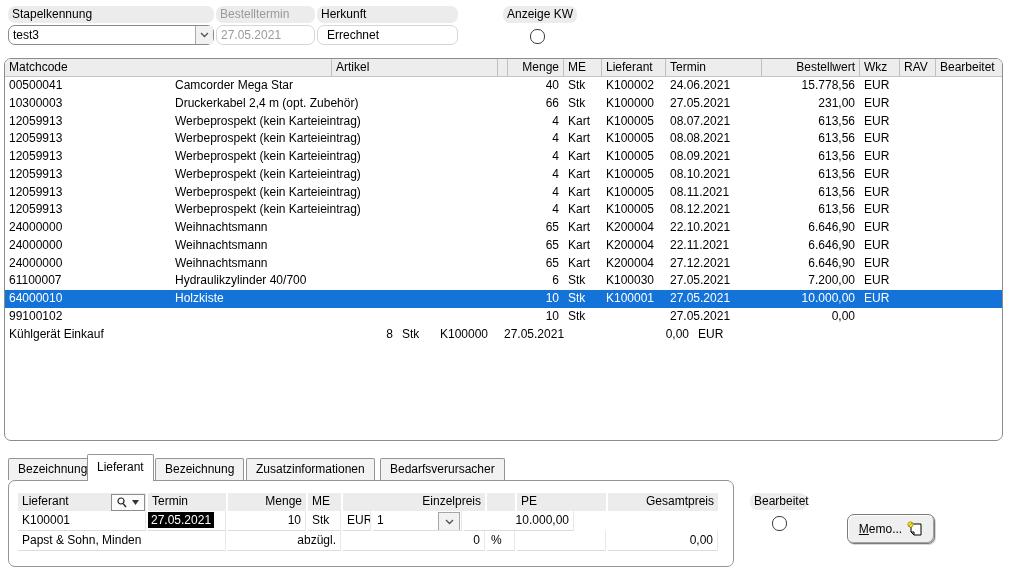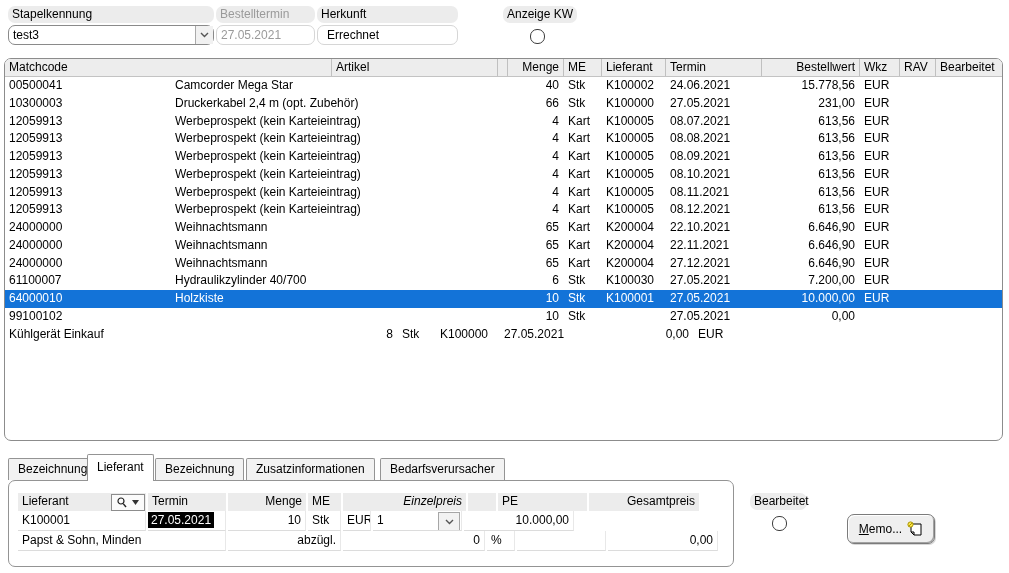--- a/index.html
+++ b/index.html
@@ -290,21 +290,21 @@
           <line x1="6.2" y1="6.6" x2="9" y2="10" stroke="#222" stroke-width="1.4"></line>
         </svg>
       <svg width="7" height="5" viewBox="0 0 7 5">
           <polygon points="0,0 7,0 3.5,5" fill="#333"></polygon>
         </svg>
     </span>
   </div>
   <div class="gc gh" style="width:78px;">Termin</div>
   <div class="gc gh r" style="width:78px;">Menge</div>
   <div class="gc gh" style="width:33px;">ME</div>
-  <div class="gc gh r" style="width:123px;font-style:italic;">Einzelpreis</div>
+  <div class="gc gh r" style="width:142px;">Einzelpreis</div>
   <div class="gc gh" style="width:28px;"></div>
   <div class="gc gh" style="width:89px;">PE</div>
   <div class="gc gh r" style="width:110px;">Gesamtpreis</div>
 </div>
 
 <div class="abs grow" style="top:511px;">
   <div class="gc gd" style="width:128px;">K100001</div>
   <div class="gc gd" style="width:78px;padding:0 0;"><span class="inv">27.05.2021</span></div>
   <div class="gc gd r" style="width:78px;">10</div>
   <div class="gc gd" style="width:33px;">Stk</div>

